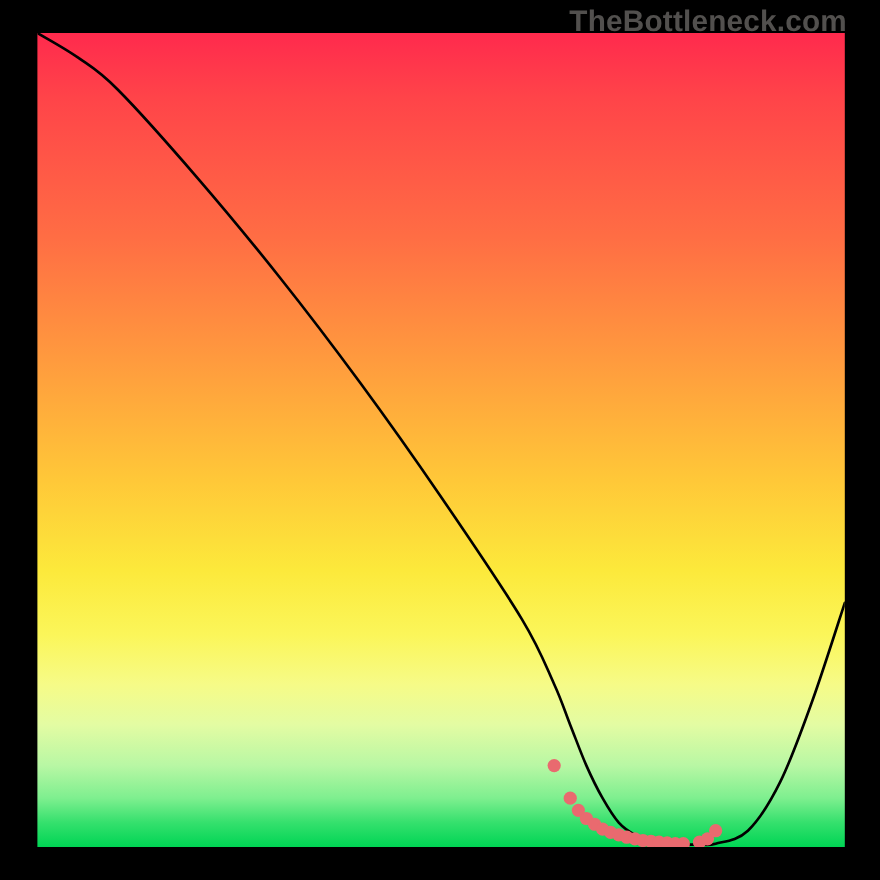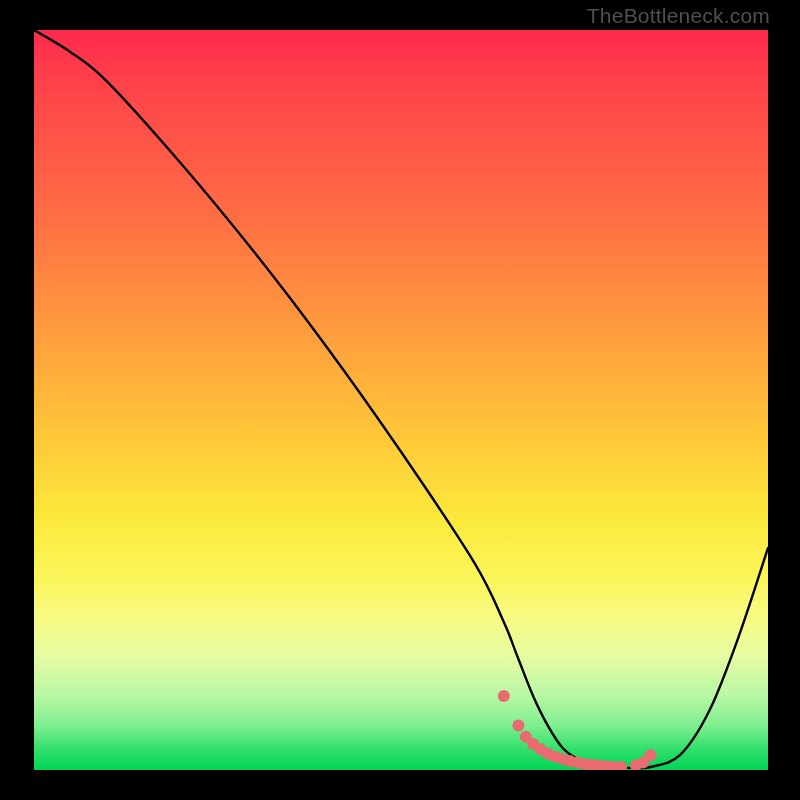--- a/index.html
+++ b/index.html
@@ -48,22 +48,22 @@
     left: 0;
     top: 0;
     width: 734px;
     height: 740px;
   }
   .attribution {
     position: absolute;
     top: 4px;
     right: 30px;
     color: #52504e;
-    font-size: 21px;
-    font-weight: 400;
+    font-size: 27px;
+    font-weight: 700;
     letter-spacing: 0.2px;
   }
 </style>
 </head>
 <body>
 
 <div class="frame">
 
   <div class="attribution">TheBottleneck.com</div>
 

